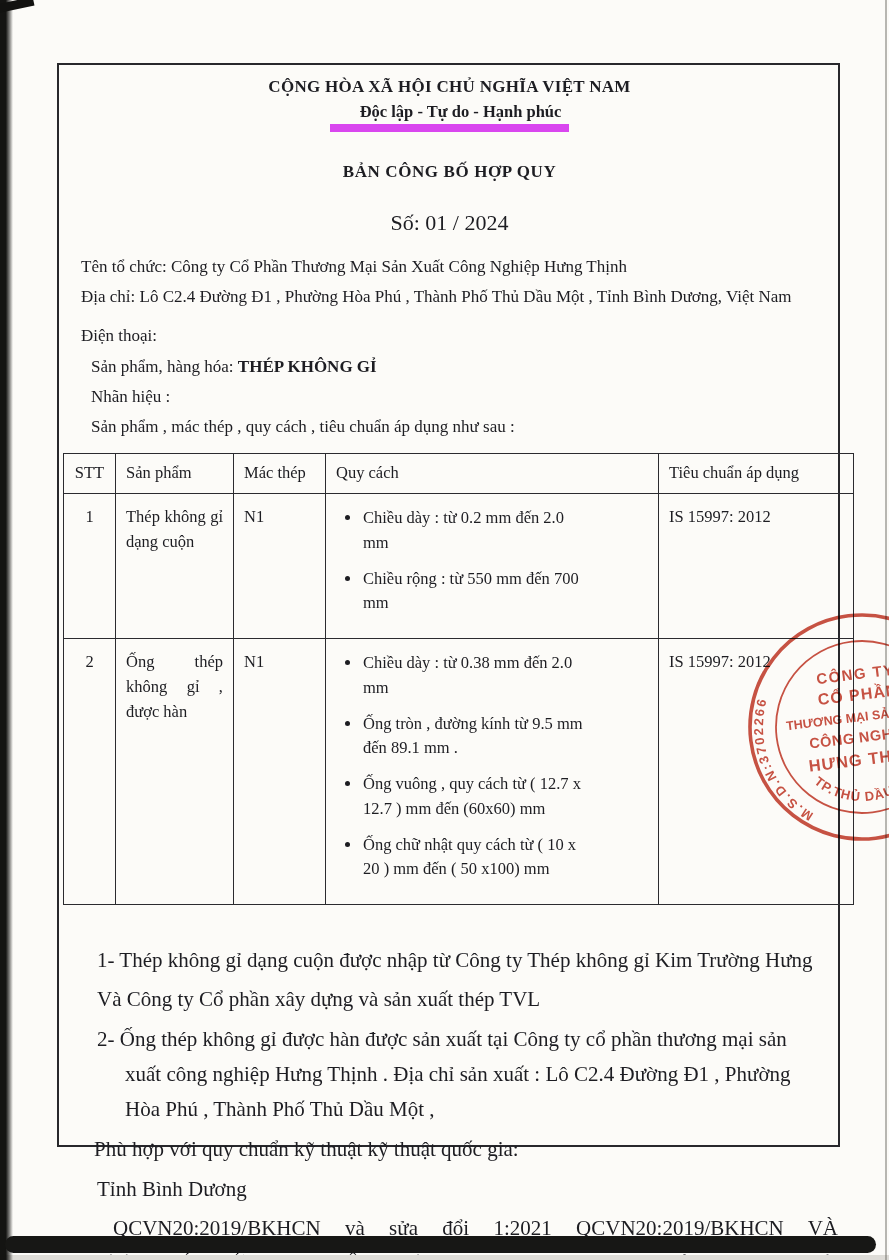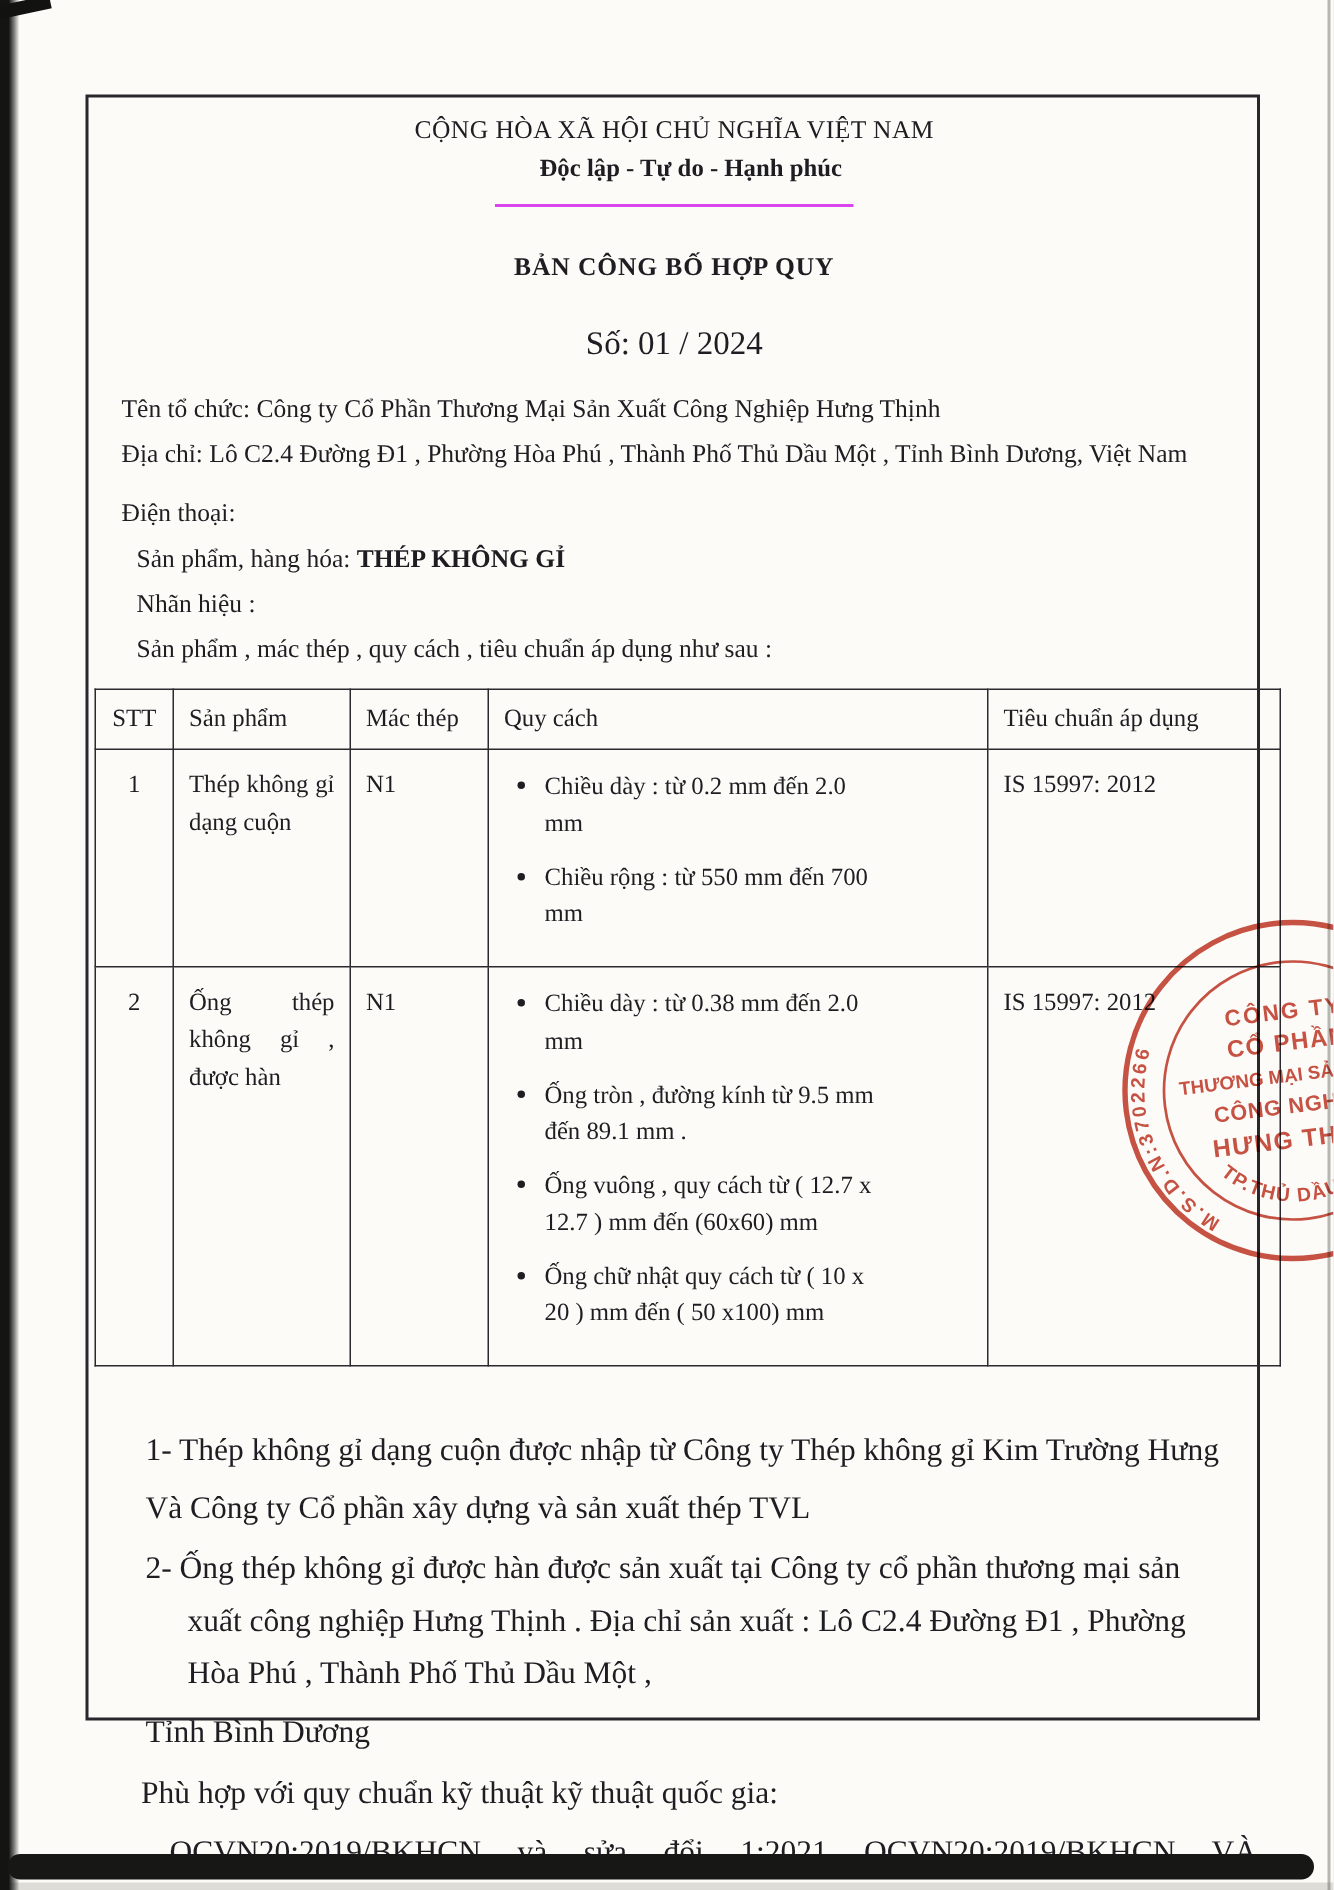--- a/index.html
+++ b/index.html
@@ -22,23 +22,23 @@
   .scan-corner{ position:absolute; left:-8px; top:1px; width:42px; height:9px; background:#121210;
     transform:rotate(-12deg); z-index:5; }
 
   
   .frame{
     position:absolute; left:57px; top:63px; width:783px; height:1084px;
     border:2px solid #28282c; padding:12px 20px 0 22px;
   }
 
   .center{ text-align:center; }
-  .nat-title{ font-size:17px; font-weight:normal; letter-spacing:.3px; }
+  .nat-title{ font-size:17px; font-weight:bold; letter-spacing:.3px; }
   .motto{ margin-top:5px; font-size:16.5px; font-weight:bold; }
-  .motto span{ display:inline-block; border-bottom:2px solid #d946ef; padding:0 8px 14px 30px; }
+  .motto span{ display:inline-block; border-bottom:8px solid #d946ef; padding:0 8px 2px 30px; }
   .doc-title{ margin-top:30px; font-size:17px; font-weight:bold; letter-spacing:.6px; }
   .doc-number{ margin-top:28px; font-size:22px; }
 
   .body-block{ margin-top:17px; font-size:17px; line-height:1.6; }
   .para{ margin-top:3px; }
   .gap-top{ margin-top:12px; }
   .indent{ padding-left:10px; }
   .bold{ font-weight:bold; }
 
   
@@ -144,22 +144,22 @@
             </td>
             <td class="c-tc">IS 15997: 2012</td>
           </tr>
         </tbody>
       </table>
 
       <div class="notes">
         <p class="note">1- Thép không gỉ dạng cuộn được nhập từ Công ty Thép không gỉ Kim Trường Hưng</p>
         <p class="note">Và Công ty Cổ phần xây dựng và sản xuất thép TVL</p>
         <p class="note note2">2- Ống thép không gỉ được hàn được sản xuất tại Công ty cổ phần thương mại sản xuất công nghiệp Hưng Thịnh . Địa chỉ sản xuất : Lô C2.4 Đường Đ1 , Phường Hòa Phú , Thành Phố Thủ Dầu Một ,</p>
+        <p class="note phuhop">Phù hợp với quy chuẩn kỹ thuật kỹ thuật quốc gia:</p>
         <p class="note">Tỉnh Bình Dương</p>
-        <p class="note phuhop">Phù hợp với quy chuẩn kỹ thuật kỹ thuật quốc gia:</p>
         <p class="note final">QCVN20:2019/BKHCN và sửa đổi 1:2021 QCVN20:2019/BKHCN VÀ ĐƯỢC PHÉP SỬ DỤNG DẤU HỢP QUY ( CR ) - Quy chuẩn kỹ thuật quốc gia về thép không gỉ</p>
       </div>
     </div>
   </div>
 
   <div class="stamp">
     <svg viewBox="-132 -132 264 264" width="264" height="264">
       <defs>
         <path id="rimL" d="M 0 99 A 99 99 0 0 1 -99 0 A 99 99 0 0 1 0 -99"></path>
         <path id="rimB" d="M -74 0 A 74 74 0 0 0 74 0"></path>

